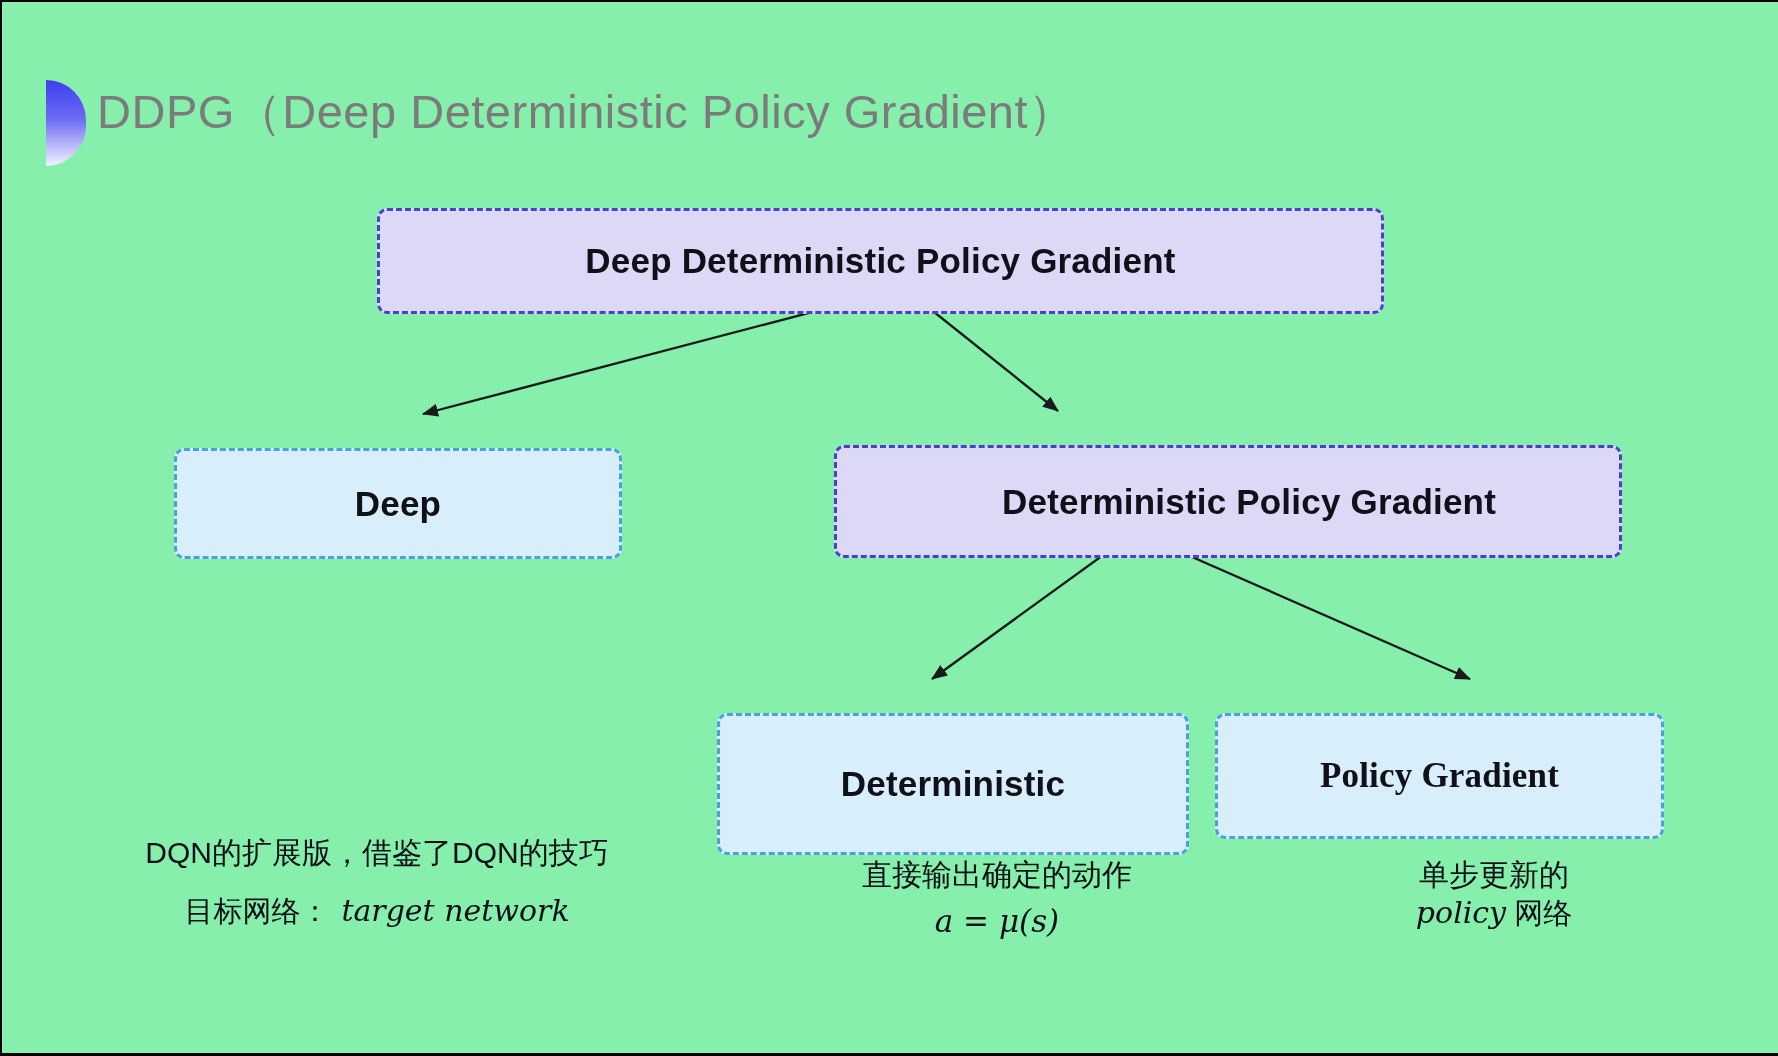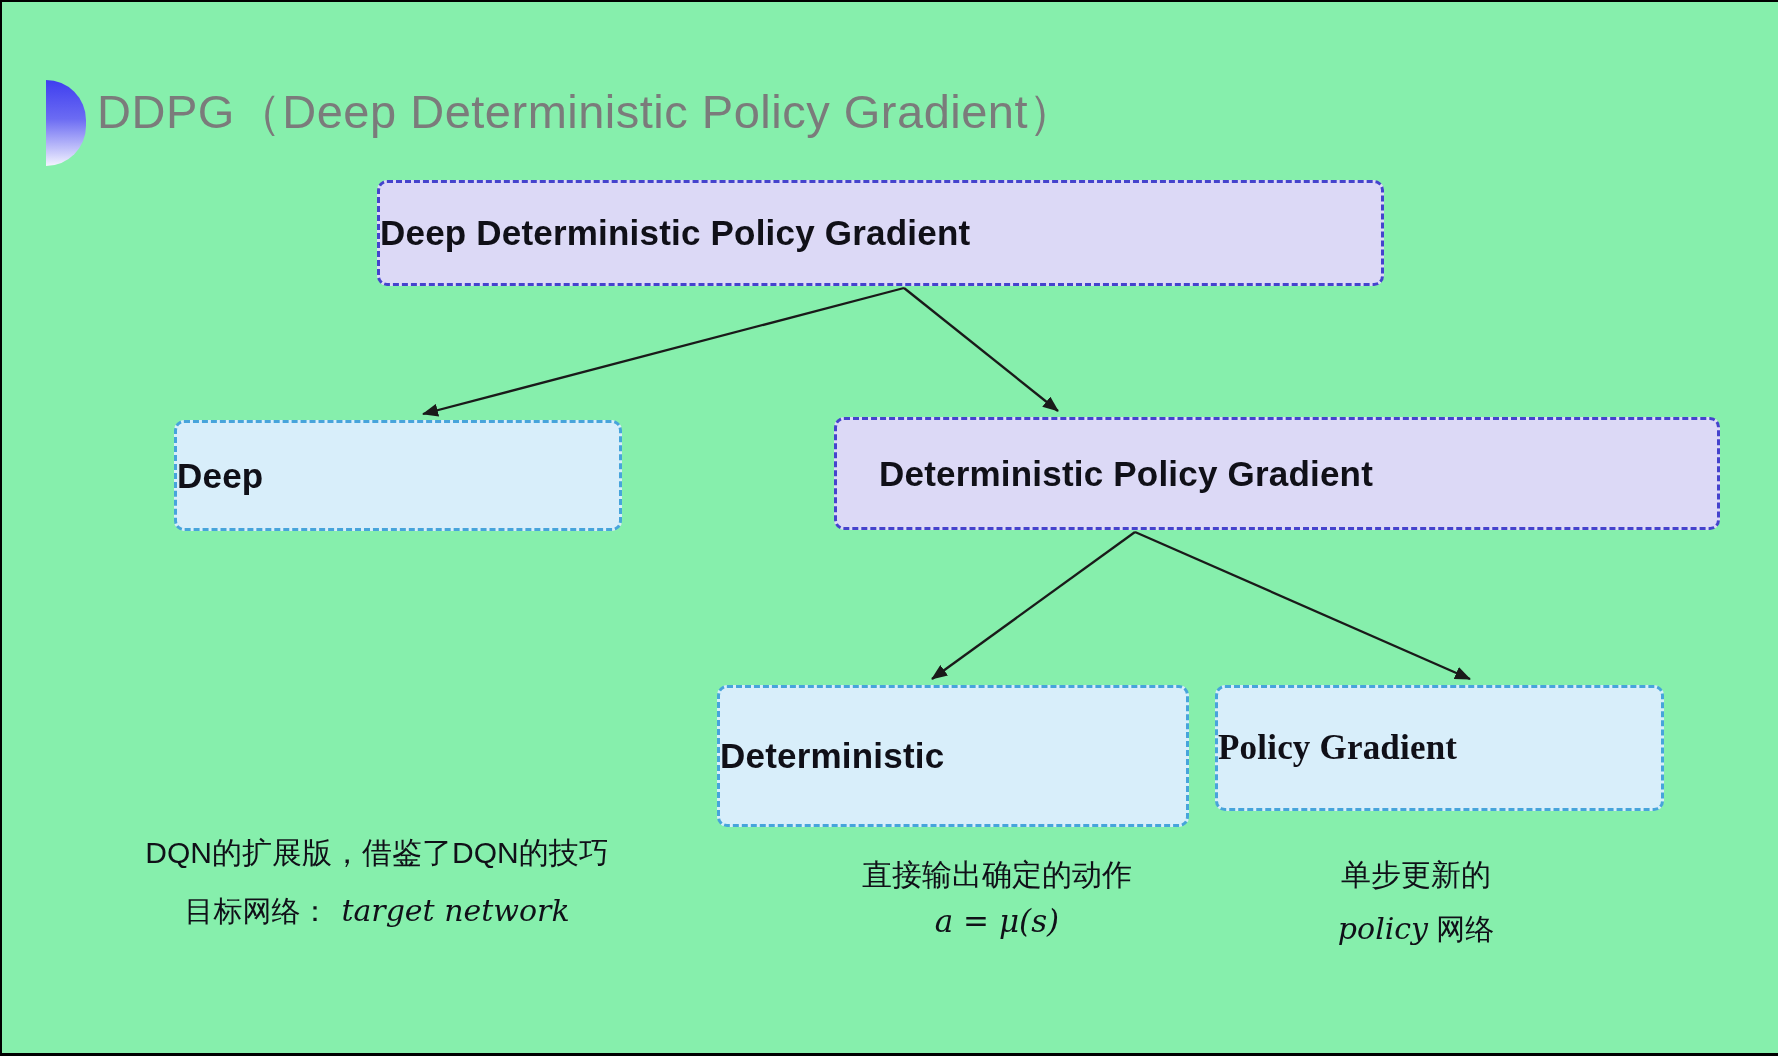--- a/index.html
+++ b/index.html
@@ -35,56 +35,57 @@
     letter-spacing: 0.5px;
   }
 
   
   .node {
     position: absolute;
     box-sizing: border-box;
     border-radius: 10px;
     display: flex;
     align-items: center;
-    justify-content: flex-start;
+    justify-content: center;
     font-size: 35px;
     font-weight: 600;
     color: var(--ink, #101018);
     letter-spacing: 0.2px;
+    margin-top: 28px;
   }
   .node.lavender {
     background: var(--lavender-fill, #dcd9f6);
     border: 3px dashed var(--lavender-border, #4543cd);
   }
   .node.cyan {
     background: var(--cyan-fill, #d8eefa);
     border: 3px dashed var(--cyan-border, #47a4db);
   }
   .node-root { left: 375px; top: 178px; width: 1007px; height: 106px; }
   .node-deep { left: 172px; top: 418px; width: 448px;  height: 111px; }
-  .node-dpg  { left: 832px; top: 415px; width: 886px;  height: 113px; padding-left: 42px; }
+  .node-dpg  { left: 832px; top: 415px; width: 788px;  height: 113px; padding-left: 42px; }
   .node-det  { left: 715px; top: 683px; width: 472px;  height: 142px; }
   .node-pg   { left: 1213px; top: 683px; width: 449px; height: 126px; font-family: Liberation Serif, serif; }
 
   .arrows {
     position: absolute;
     left: 0; top: 0;
     width: 1778px; height: 1056px;
     pointer-events: none;
   }
 
   
   .note {
     position: absolute;
     text-align: center;
     color: var(--ink, #101018);
   }
   .note-dqn { left: 125px; top: 833px; width: 500px; }
   .note-det { left: 795px; top: 855px; width: 400px; }
-  .note-pg  { left: 1264px; top: 855px; width: 300px; }
+  .note-pg  { left: 1342px; top: 855px; width: 300px; }
 
   .cjk-line {
     font-size: 30px;
     font-weight: 500;
     line-height: 36px;
     white-space: nowrap;
   }
   .note-dqn .cjk-line { margin-bottom: 22px; }
   .pair-line {
     font-size: 29px;
@@ -101,24 +102,24 @@
     margin-left: 12px;
   }
   .formula-line {
     margin-top: 10px;
     font-family: "DejaVu Serif", "Liberation Serif", serif;
     font-style: italic;
     font-size: 31px;
     line-height: 36px;
   }
   .mixed-line {
-    margin-top: 16px;
+    margin-top: 4px;
     font-size: 29px;
     font-weight: 500;
-    line-height: 40px;
+    line-height: 32px;
     white-space: nowrap;
   }
   .mixed-line .w-italic {
     font-family: "DejaVu Serif", "Liberation Serif", serif;
     font-style: italic;
     font-size: 30px;
   }
 </style>
 </head>
 <body>

